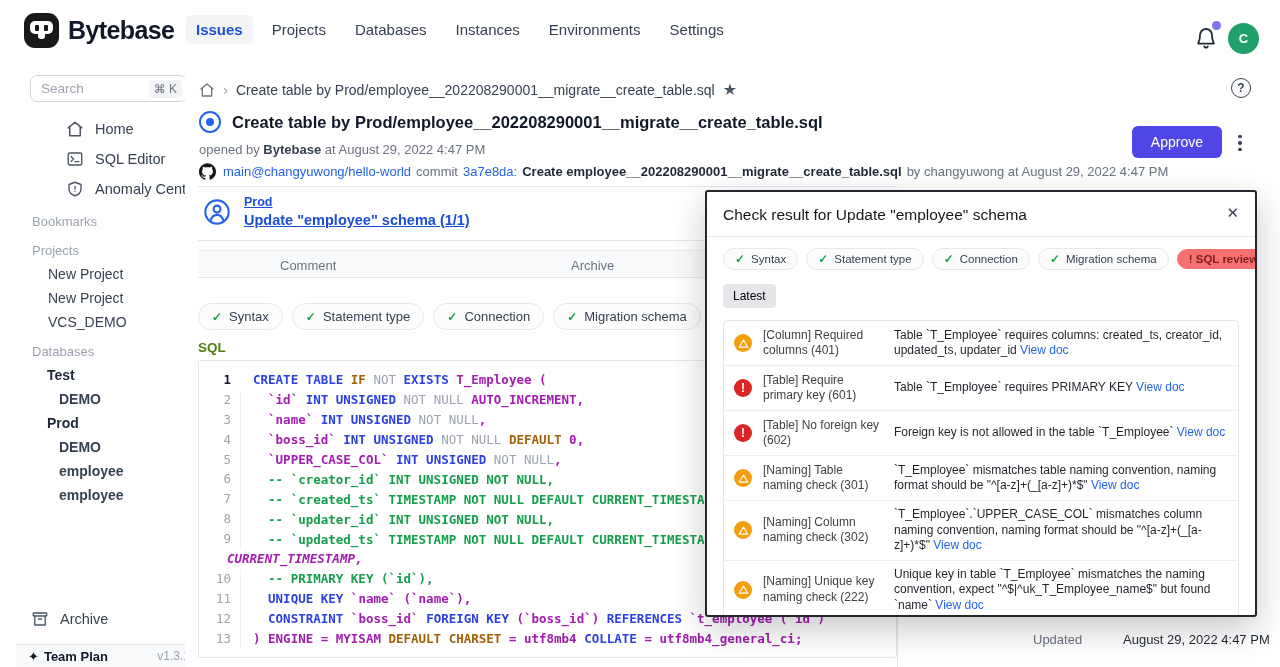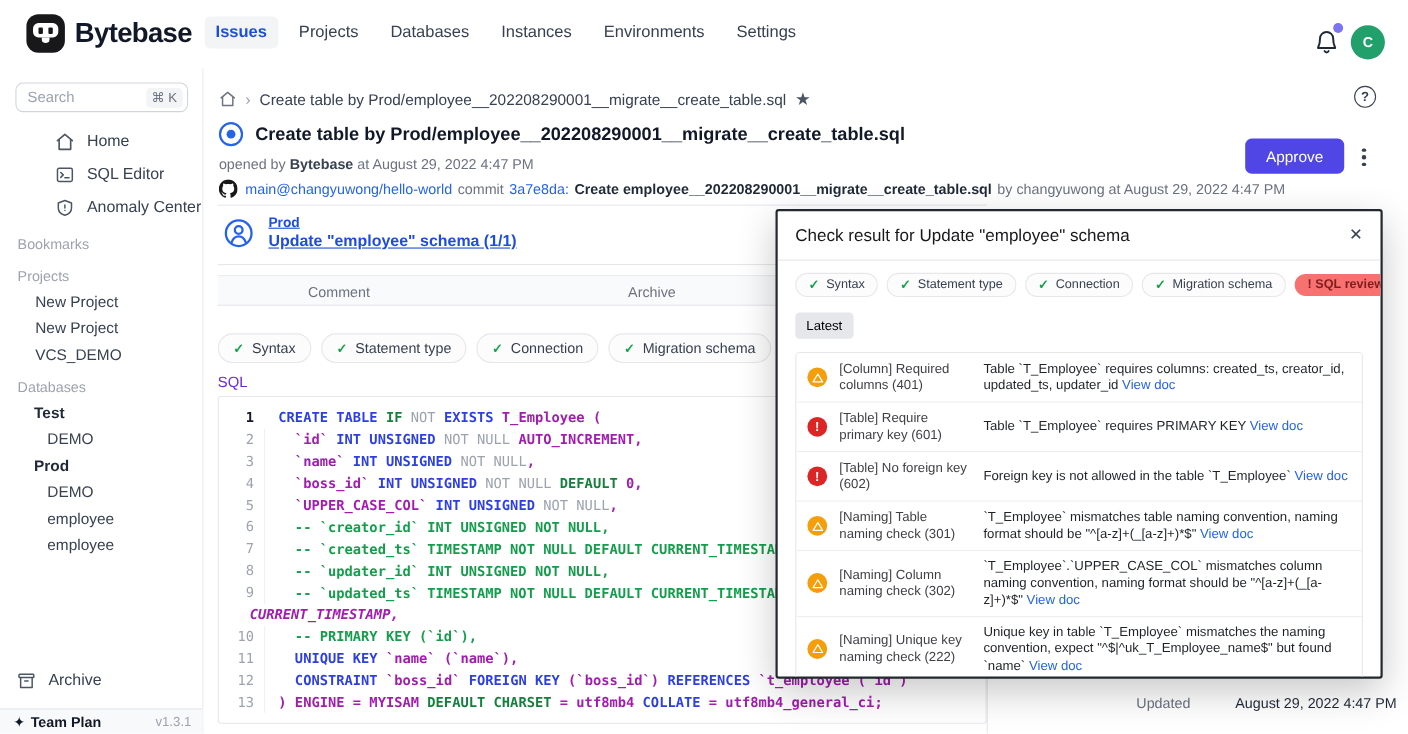--- a/index.html
+++ b/index.html
@@ -18,33 +18,33 @@
   .brand-name{margin-left:9px;font-size:25px;font-weight:800;letter-spacing:-0.6px;color:#111827;}
   .top-nav{position:absolute;left:186px;top:15px;display:flex;gap:9px;align-items:center;}
   .nav-item{font-size:15px;font-weight:500;color:#374151;padding:6px 10px;border-radius:5px;cursor:pointer;white-space:nowrap;}
   .nav-item.active{background:#f3f4f6;color:#1d4ed8;font-weight:600;}
   .bell-wrap{position:absolute;left:1194px;top:26px;width:24px;height:24px;color:#1f2937;}
   .bell-dot{position:absolute;right:-3px;top:-5px;width:9px;height:9px;border-radius:50%;}
   .avatar{position:absolute;left:1228px;top:23px;width:31px;height:31px;border-radius:50%;
           display:flex;align-items:center;justify-content:center;color:#fff;font-size:13px;font-weight:700;}
 
   
-  .sidebar{position:absolute;left:0;top:62px;bottom:0;width:185px;border-right:1px solid #e5e7eb;background:#fff;box-sizing:border-box;}
+  .sidebar{position:absolute;left:16px;top:62px;bottom:0;width:185px;border-right:1px solid #e5e7eb;background:#fff;box-sizing:border-box;}
   .search-box{margin:13px 13px 0 14px;height:25px;border:1px solid #d1d5db;border-radius:7px;display:flex;align-items:center;background:#fff;}
   .search-box input{border:none;outline:none;flex:1;min-width:0;font-size:13.5px;padding:0 0 0 10px;color:#374151;background:transparent;font-family:"Liberation Sans",sans-serif;}
   .search-box input::placeholder{color:#9ca3af;}
   .kbd{margin-right:4px;background:#f3f4f6;border-radius:4px;font-size:12px;color:#6b7280;padding:2px 5px;white-space:nowrap;}
   .side-nav{margin-top:12px;padding-left:35px;}
   .snav-row{display:flex;align-items:center;gap:11px;padding:6px 0 6px 15px;font-size:14.5px;color:#374151;cursor:pointer;}
   .snav-row .icon{width:18px;height:18px;color:#4b5563;}
   .side-header{font-size:13px;color:#9ca3af;padding:10px 0 4px 16px;}
   .side-item{font-size:14px;color:#374151;padding:4px 0;cursor:pointer;}
   .item-project{padding-left:32px;}
   .item-instance{padding-left:31px;font-weight:700;color:#1f2937;}
-  .item-database{padding-left:43px;}
+  .item-database{padding-left:43px;font-weight:bold;}
   .archive-row{position:absolute;left:0;bottom:33px;width:100%;}
   .side-footer{position:absolute;left:0;bottom:0;width:100%;height:23px;background:#f8f9fa;border-top:1px solid #e5e7eb;
                display:flex;align-items:center;box-sizing:border-box;padding:0 10px 0 12px;cursor:pointer;}
   .plan-star{font-size:13px;margin-right:5px;color:#111827;}
   .plan-name{font-size:13px;font-weight:700;color:#111827;flex:1;}
   .plan-version{font-size:12px;color:#9ca3af;}
 
   
   .main{position:absolute;left:185px;top:62px;right:0;bottom:0;background:#fff;}
   .breadcrumb{position:absolute;left:14px;top:18px;display:flex;align-items:center;gap:8px;font-size:14px;color:#374151;}
@@ -81,33 +81,33 @@
   .th-invoker{left:373px;}
 
   .checks-row{position:absolute;left:13px;top:241px;display:flex;gap:9px;align-items:center;}
   .pill{display:inline-flex;align-items:center;gap:7px;padding:5px 13px;border:1px solid #e5e7eb;border-radius:999px;
         background:#fcfcfd;font-size:13px;color:#374151;cursor:pointer;white-space:nowrap;}
   .pill .tick{color:#16a34a;font-weight:700;font-size:12px;}
   .pill.sm{padding:3px 11px;font-size:11.5px;gap:6px;}
   .pill.fail-main{background:#fee2e2;border-color:#fecaca;color:#dc2626;font-weight:500;}
   .pill.fail-modal{background:#f87171;border-color:#f87171;color:#7f1d1d;font-weight:600;}
 
-  .sql-label{position:absolute;left:13px;top:278px;font-size:13.5px;font-weight:400;color:#6d28d9;}
+  .sql-label{position:absolute;left:13px;top:278px;font-size:13.5px;font-weight:700;color:#4d7c0f;}
   .code-panel{position:absolute;left:13px;top:298px;width:699px;height:298px;border:1px solid #e5e7eb;border-radius:3px;
               box-sizing:border-box;padding-top:9px;overflow:hidden;background:#fff;
               font-family:"DejaVu Sans Mono",monospace;font-size:12.5px;}
   .code-row{display:flex;height:19.9px;align-items:center;white-space:pre;}
   .ln{width:42px;flex:none;text-align:right;padding-right:9px;box-sizing:border-box;color:#9ca3af;
       border-right:1px solid #eff1f3;height:100%;line-height:19.9px;}
   .ln.active{color:#111827;font-weight:700;border-right-color:transparent;}
   .ln.nob{border-right-color:transparent;}
   .code{padding-left:12px;}
   .code.wrap{margin-left:-26px;font-style:italic;}
   .tk-k{color:#2c3fe3;font-weight:700;}
-  .tk-m{color:#15803d;font-weight:700;}
+  .tk-m{color:#a16207;font-weight:700;}
   .tk-g{color:#9ca3af;}
   .tk-c{color:#149e4c;font-weight:700;}
   .tk-d{color:#a21caf;font-weight:700;}
 
   .vdivider{position:absolute;left:712px;top:128px;bottom:0;width:1px;background:#e5e7eb;}
   .side-panel{position:absolute;left:848px;top:540px;width:240px;}
   .sp-row{display:flex;margin-bottom:15px;}
   .sp-label{width:90px;font-size:13px;color:#6b7280;}
   .sp-value{font-size:13px;color:#1f2937;}
 

